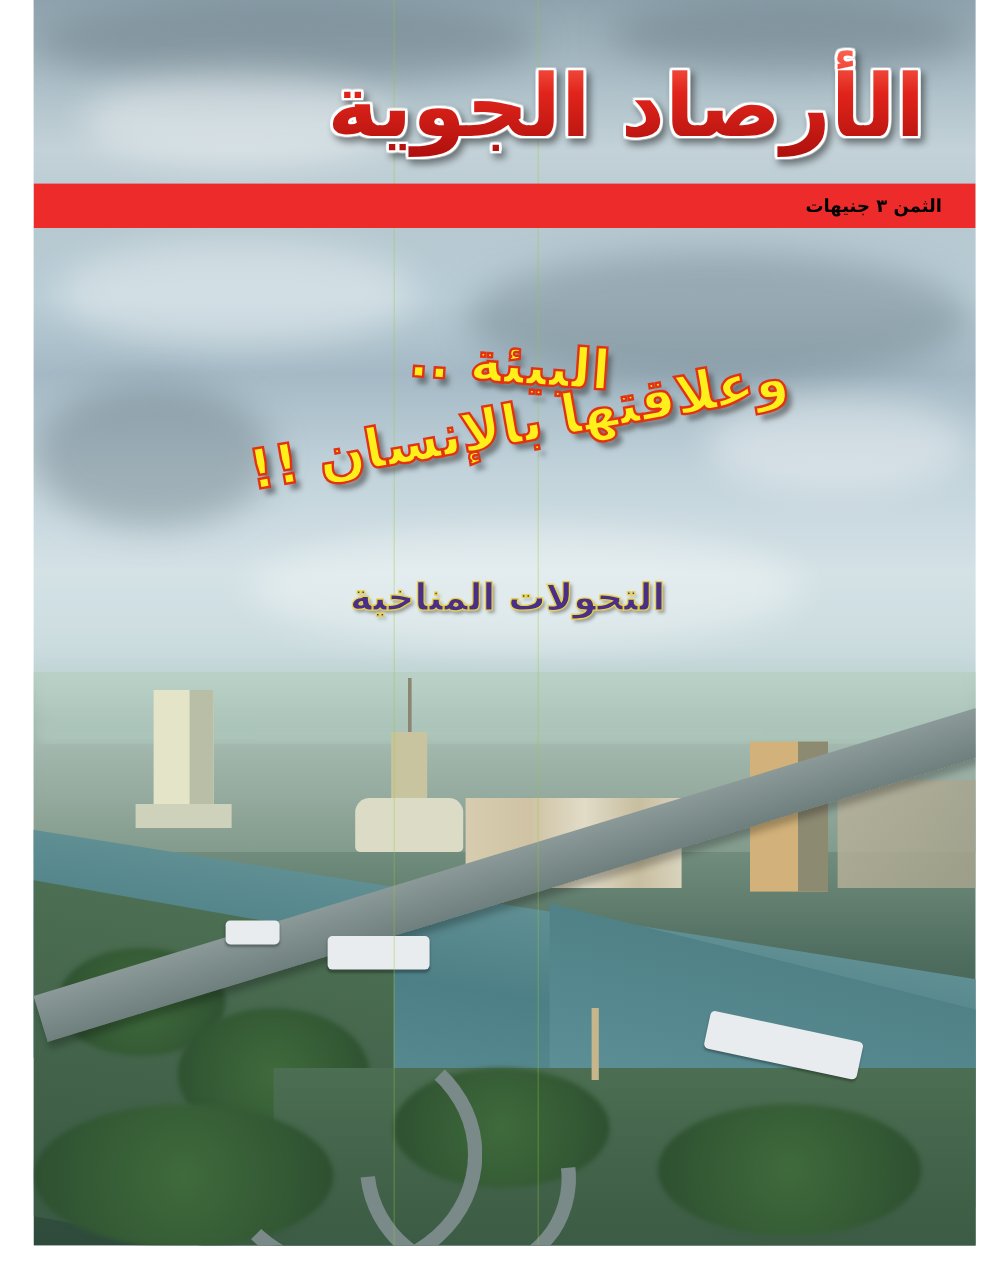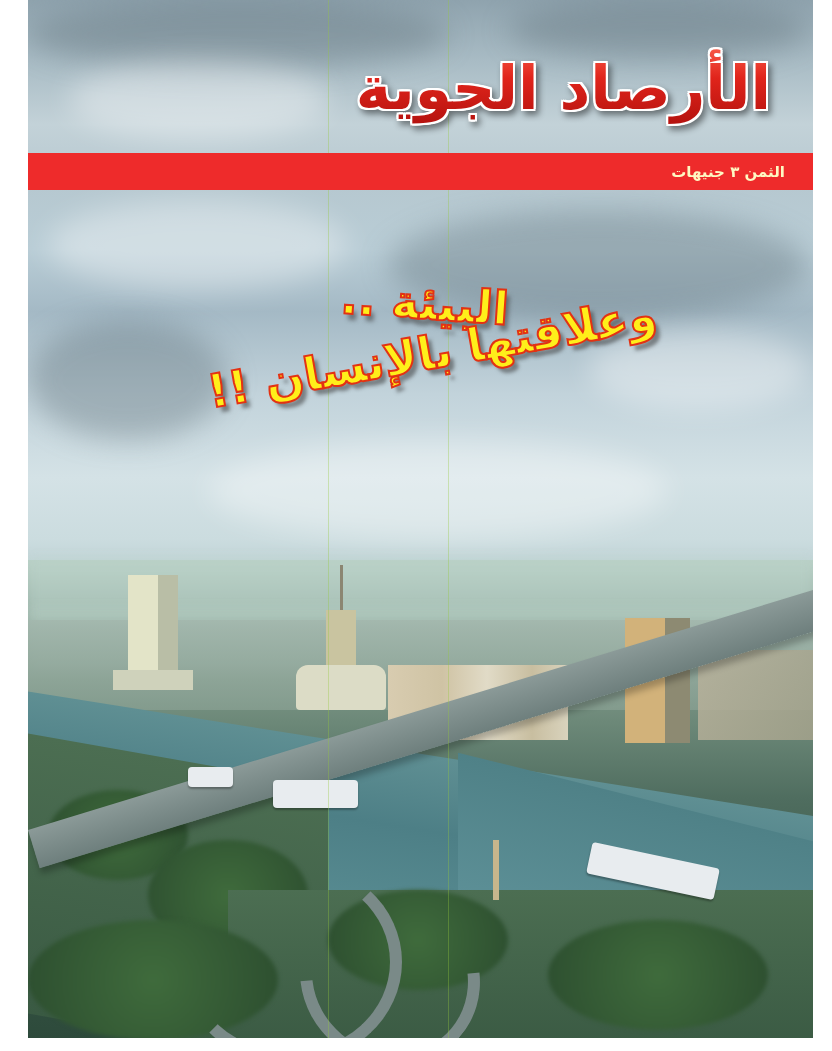--- a/index.html
+++ b/index.html
@@ -58,34 +58,34 @@
     border: 9px solid #f0a81c; border-right-color: transparent; border-top-color: transparent; transform: rotate(20deg);
   }
   .logo .sun { position:absolute; left: 63px; top: 15px; width: 10px; height: 10px; border-radius: 50%; background:#e8501f; }
   .logo .flag { position:absolute; left: 32px; top: 40px; width: 52px; height: 24px; transform: rotate(-10deg); }
   .logo .flag div { height: 8px; }
   .logo .ema { position:absolute; left: 38px; top: 80px; font-size: 9px; color:#f4f0d8; font-family: "Liberation Sans", sans-serif; }
   .logo .tiny { position:absolute; left: 30px; top: 38px; width: 56px; font-size: 4px; color:#fff; transform: rotate(-10deg); text-align:center; }
 
   .title {
     position: absolute; right: 42px; top: 38px; direction: rtl;
-    font-family: "DejaVu Sans", sans-serif; font-weight: bold; font-size: 60px; line-height: 100px;
+    font-family: "DejaVu Sans", sans-serif; font-weight: bold; font-size: 72px; line-height: 100px;
     color: #d01a16;
     background: linear-gradient(180deg, #ff6a55 0%, #e0241b 40%, #a80d0b 100%);
     -webkit-background-clip: text; background-clip: text; -webkit-text-fill-color: transparent;
     filter: drop-shadow(2px 0 0 #fff) drop-shadow(-2px 0 0 #fff) drop-shadow(0 2px 0 #fff) drop-shadow(0 -2px 0 #fff) drop-shadow(3px 4px 3px rgba(0,0,0,0.45));
     letter-spacing: 1px;
   }
 
   .band {
     position: absolute; left: 0; top: 153px; width: 785px; height: 37px; background: #ee2b2b;
     display: flex; align-items: center; justify-content: space-between; direction: rtl;
     padding: 0 28px 0 60px; box-sizing: border-box;
   }
-  .band span { color: #fef9c3; font-weight: bold; font-size: 15px; font-family: "DejaVu Sans", sans-serif; }
+  .band span { color: #000000; font-weight: bold; font-size: 15px; font-family: "DejaVu Sans", sans-serif; }
 
   
   .hl { position: absolute; direction: rtl; text-align: center; font-weight: bold; font-family: "DejaVu Sans", sans-serif; }
   .hl-arc {
     left: 120px; width: 560px; top: 255px; font-size: 46px; line-height: 60px; color: #ffef1a;
     -webkit-text-stroke: 2px #e33213;
     text-shadow: 4px 6px 4px rgba(60,60,60,0.55);
     transform: rotate(-4deg);
   }
   .hl-arc .a1 { display:inline-block; transform: rotate(8deg) translateY(18px); }
@@ -170,14 +170,15 @@
 
   <div class="band">
     <span>الثمن ٣ جنيهات</span>
   </div>
 
   <div class="hl hl-arc">
     <span class="a1">البيئة ..</span>
     <span class="a2">وعلاقتها بالإنسان !!</span>
   </div>
   <div class="hl hl-3">
+    <div>التحولات المناخية</div>
   </div>
 </div>
 
 </body></html>

